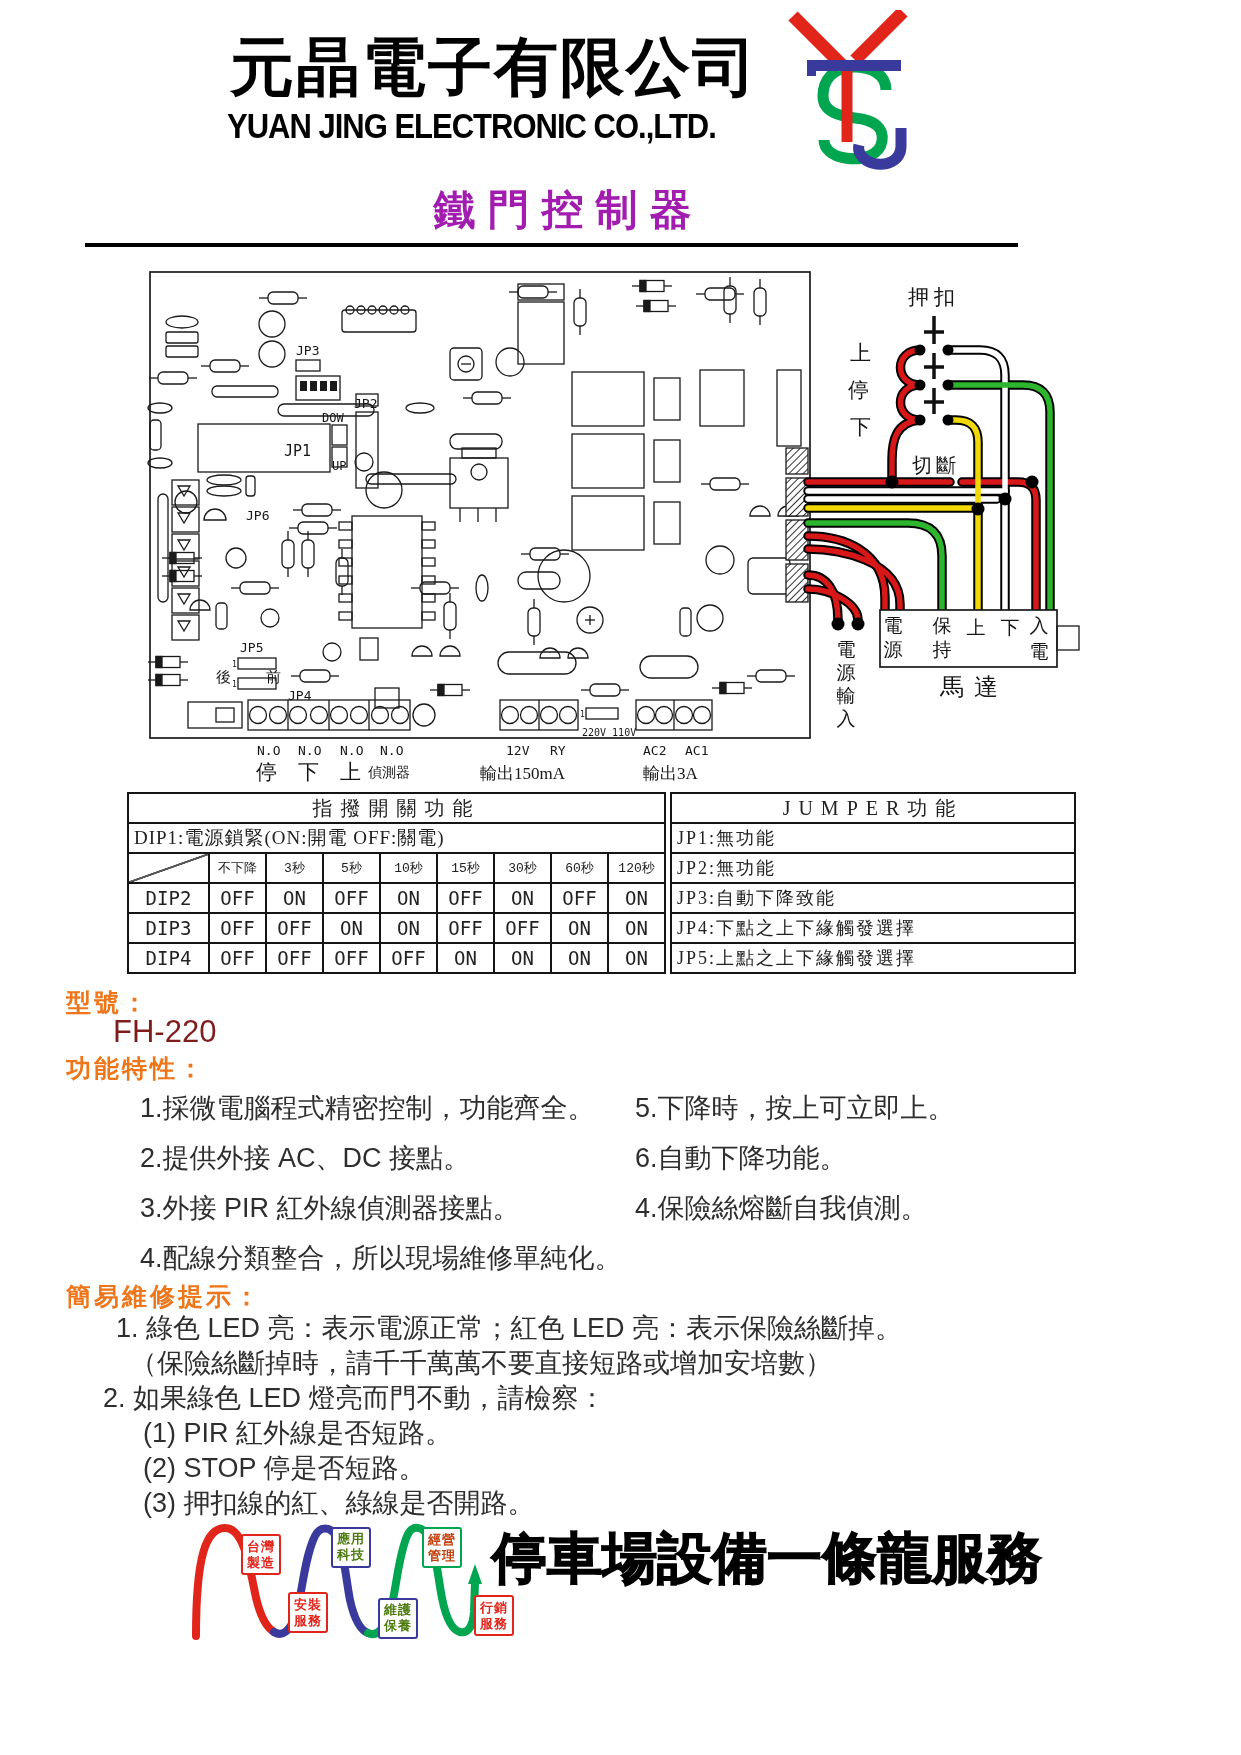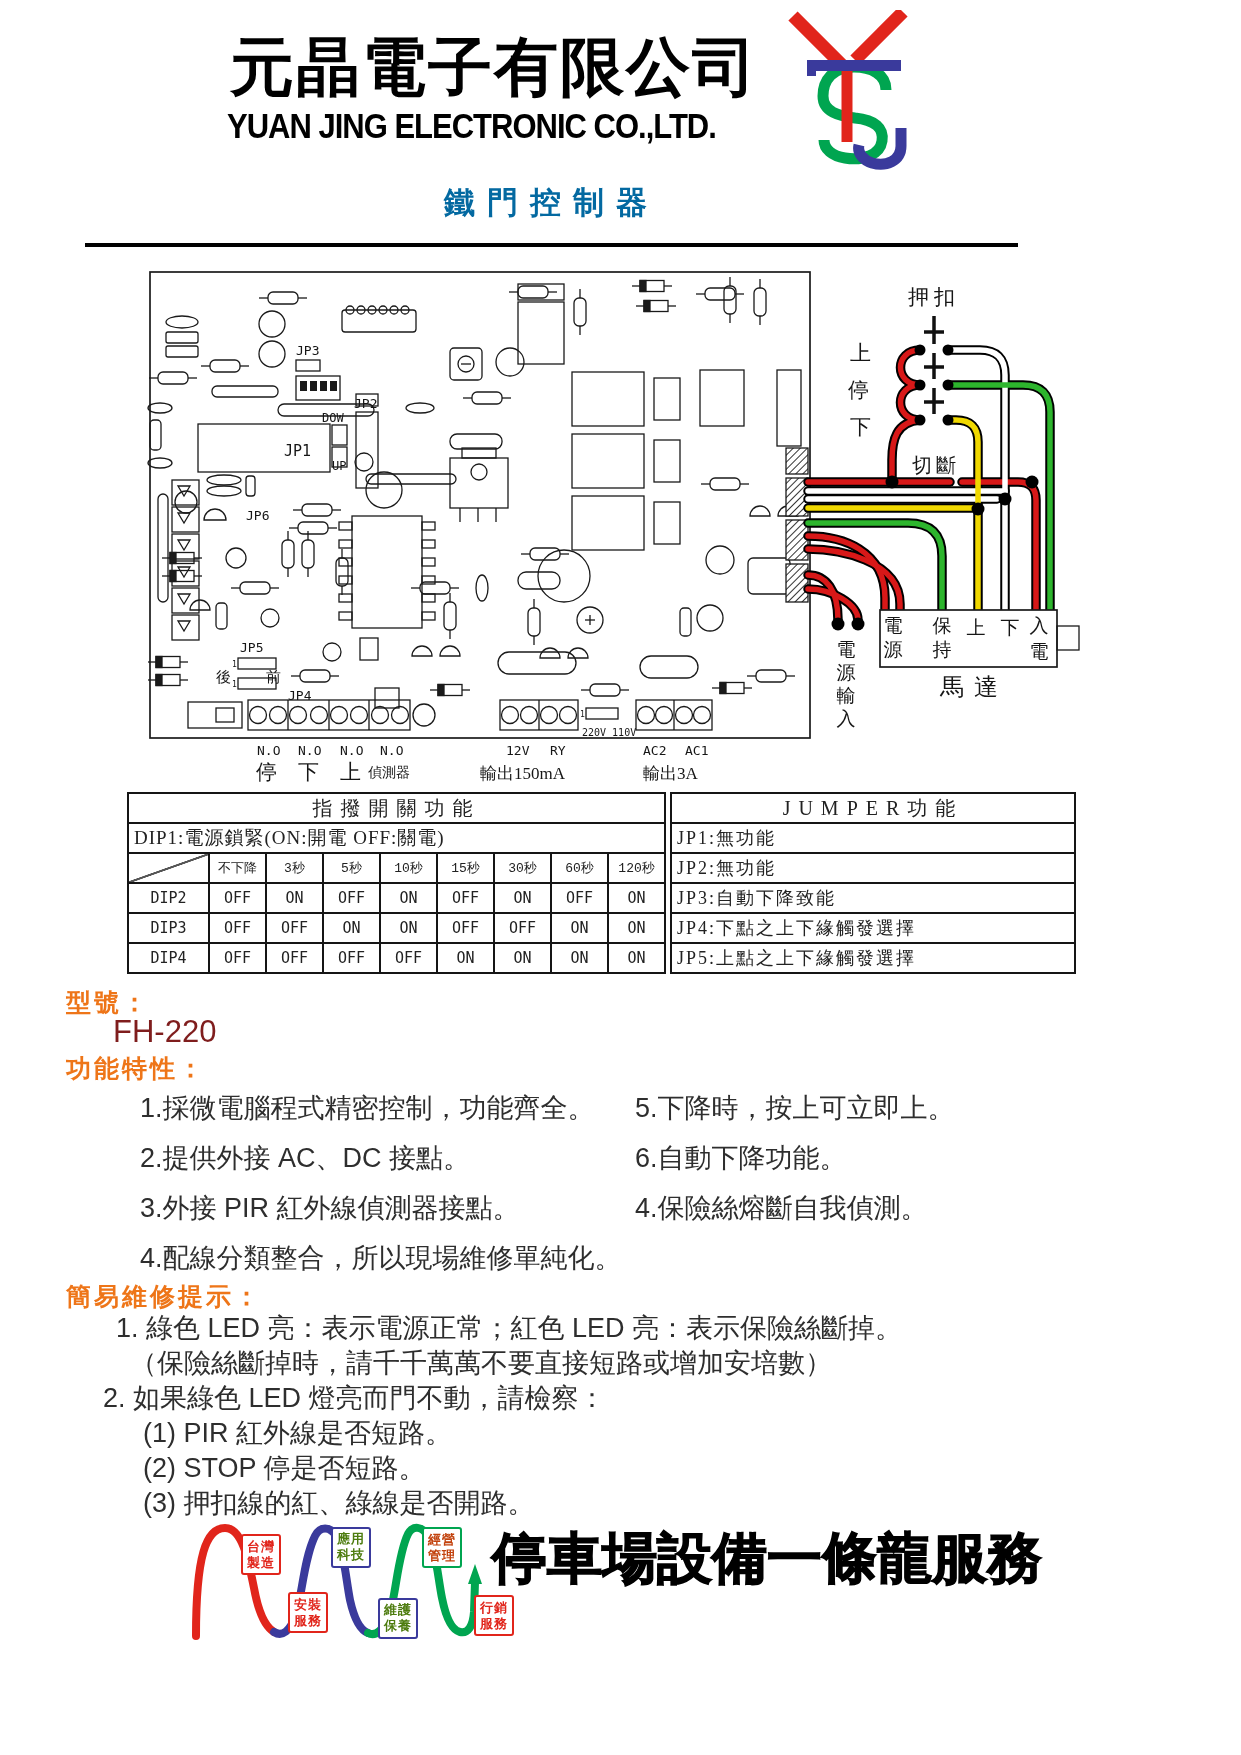--- a/index.html
+++ b/index.html
@@ -6,40 +6,40 @@
   .page { position:relative; width:1241px; height:1755px; margin:0 auto; background:#ffffff;
           font-family:"Liberation Sans",sans-serif; overflow:hidden; }
 
   
   .company-zh { position:absolute; left:230px; top:24px; font-size:64px; font-weight:bold;
                 font-family:"Liberation Serif","DejaVu Serif",serif; letter-spacing:2px; color:#000; white-space:nowrap; }
   .company-en { position:absolute; left:227px; top:106px; font-size:31px; font-weight:900;
                 font-family:"Liberation Sans",sans-serif; letter-spacing:-1px; color:#000;
                 transform:scaleY(1.15); transform-origin:left top; white-space:nowrap; }
   .logo { position:absolute; left:783px; top:10px; }
-  .product-title { position:absolute; left:85px; top:182px; width:933px; text-align:center;
-                   font-size:31px; font-weight:bold; font-family:"Liberation Serif","DejaVu Serif",serif;
-                   letter-spacing:12px; color:#0369a1; }
+  .product-title { position:absolute; left:102px; top:182px; width:933px; text-align:center;
+                   font-size:42px; font-weight:bold; font-family:"Liberation Serif","DejaVu Serif",serif;
+                   letter-spacing:12px; color:#a21caf; }
   .rule { position:absolute; left:85px; top:243px; width:933px; height:4px; background:#000; }
 
   
   .diagram { position:absolute; left:120px; top:258px; }
   .diagram .c  { fill:none; stroke:#1a1a1a; stroke-width:1.3; }
   .diagram .cb { fill:none; stroke:#1a1a1a; stroke-width:1.7; }
   .diagram text { font-family:"DejaVu Sans Mono",monospace; fill:#161616; }
   .diagram .zh { font-family:"Liberation Serif","DejaVu Serif",serif; }
   .wo { stroke:#000; stroke-width:9.5; fill:none; stroke-linecap:round; }
   .wi { stroke-width:5.5; fill:none; stroke-linecap:round; }
   .wr { stroke:#d81818; } .ww { stroke:#ffffff; } .wy { stroke:#f0d800; } .wg { stroke:#2db52d; }
   .sw { stroke:#111; stroke-width:3.5; fill:none; }
 
   
   .tbl { position:absolute; border-collapse:collapse; table-layout:fixed; background:#fff; }
   .tbl td { border:2px solid #151515; text-align:center; padding:0; height:28px; overflow:hidden;
-            font-family:"DejaVu Sans Mono",monospace; font-size:15px; color:#222; white-space:nowrap; }
+            font-family:"DejaVu Sans Mono",monospace; font-size:19px; color:#222; white-space:nowrap; }
   .dip    { left:127px; top:792px; width:537px; }
   .jumper { left:670px; top:792px; width:406px; }
   .tbl .title { font-family:"Liberation Serif","DejaVu Serif",serif; font-size:20px; letter-spacing:8px; }
   .dip .dip1  { text-align:left; font-family:"Liberation Serif","DejaVu Serif",serif; font-size:19px;
                 padding-left:5px; letter-spacing:1px; }
   .dip .hdr   { font-size:13px; font-family:Liberation Mono, monospace; }
   .diagcell   { background:linear-gradient(to bottom right, transparent 48%, #555 49%, #555 52%, transparent 53%); }
   .jumper td.jrow { text-align:left; font-size:18px; font-family:"Liberation Serif","DejaVu Serif",serif;
                     padding-left:5px; letter-spacing:2px; }
 

